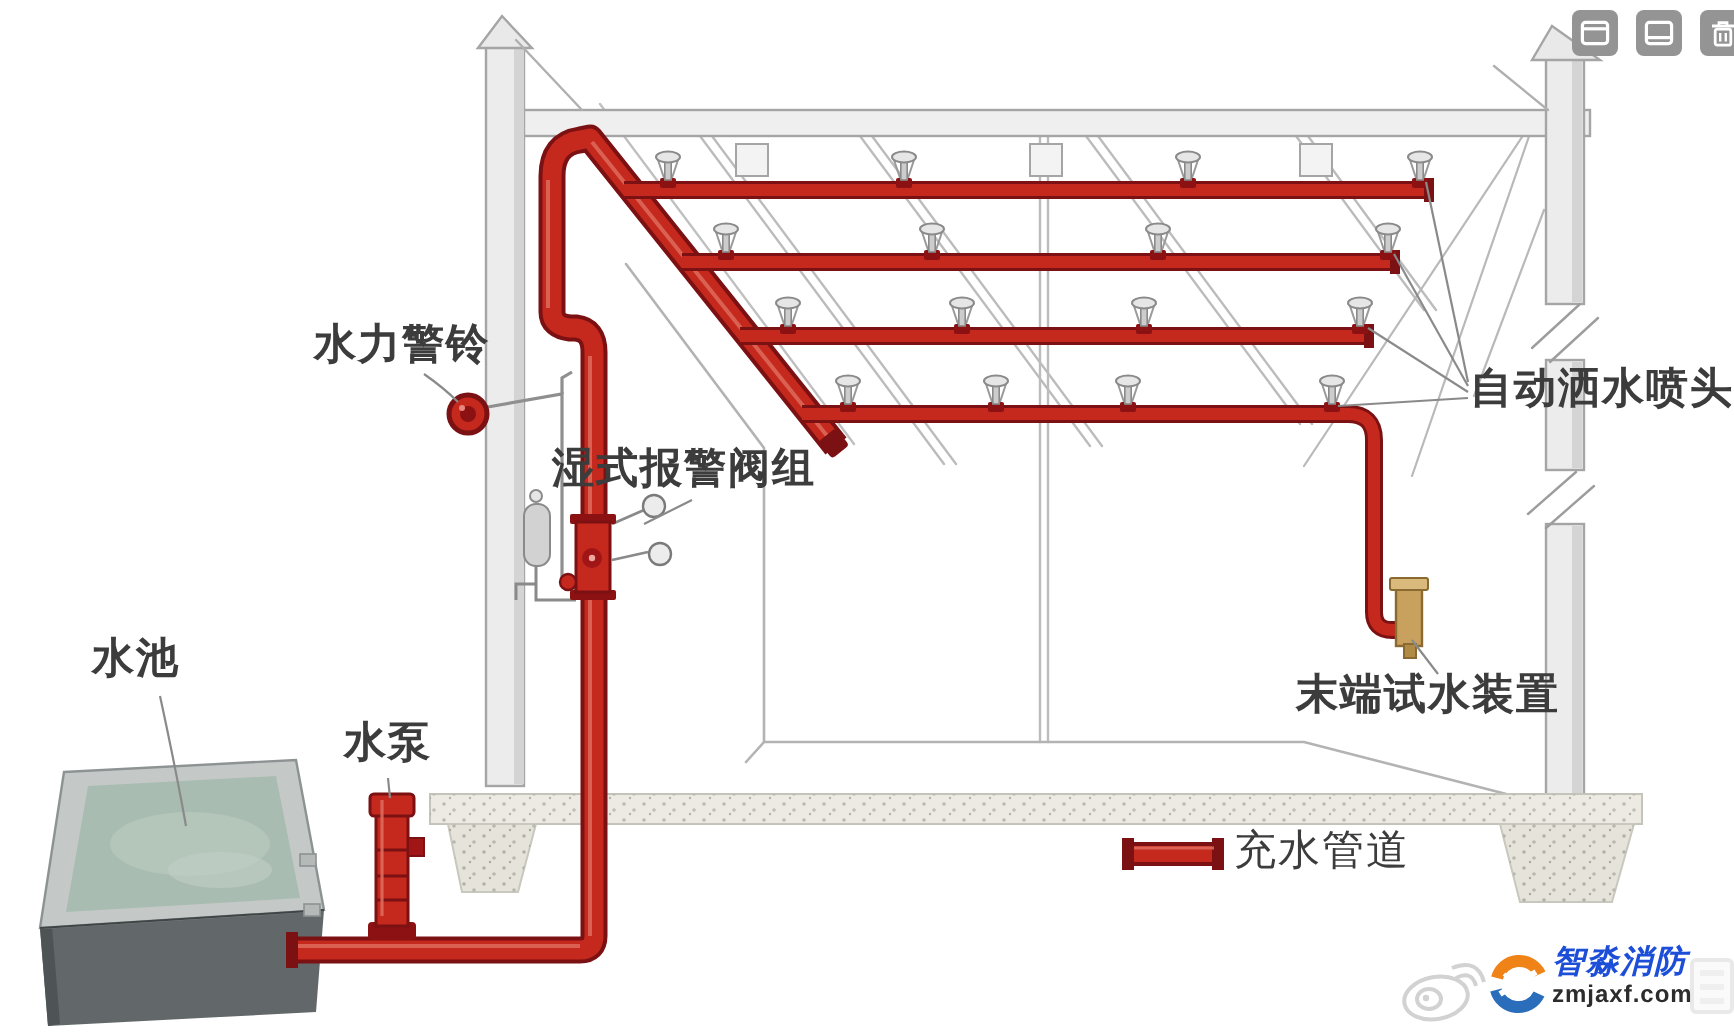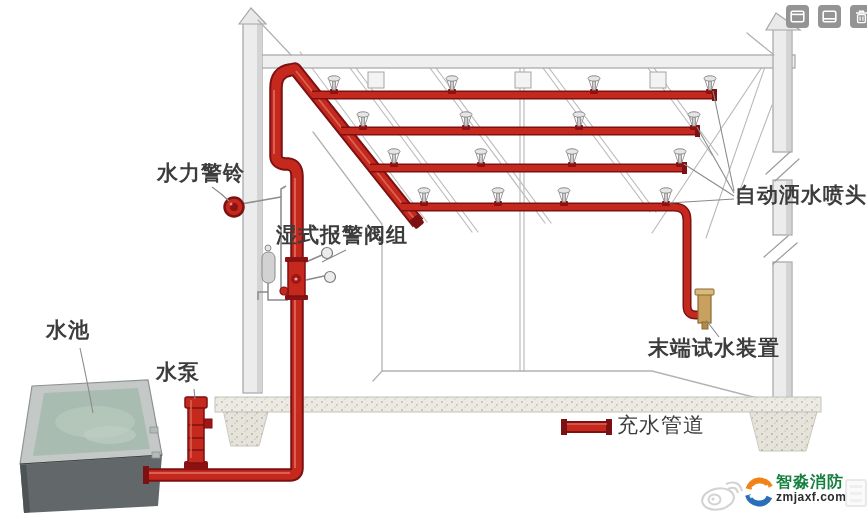--- a/index.html
+++ b/index.html
@@ -20,21 +20,21 @@
   }
   .vbtn svg{display:block;}
   .legend-label{
     position:absolute;left:617px;top:411px;color:#3c3c3c;font-size:21px;
     font-weight:400;letter-spacing:1px;white-space:nowrap;
   }
   .watermark{position:absolute;left:698px;top:472px;width:169px;height:42px;}
   .wm-weibo{position:absolute;left:0px;top:6px;}
   .wm-logo{position:absolute;left:47px;top:5px;}
   .wm-text{position:absolute;left:78px;top:2px;line-height:1.05;}
-  .wm-brand{color:#15803d;font-size:16px;font-weight:700;letter-spacing:1px;}
+  .wm-brand{color:#1d4ed8;font-size:16px;font-weight:700;letter-spacing:1px;font-style:italic;}
   .wm-domain{color:#2c2c2c;font-size:12px;font-weight:700;letter-spacing:0.5px;}
   .wm-stamp{
     position:absolute;left:147px;top:7px;width:18px;height:24px;opacity:.55;
     border:2.5px solid #d8d8d8;border-radius:3px;background:#f6f6f6;
   }
   .wm-stamp i{display:block;height:3px;margin:4px 3px 0 3px;background:#e2e2e2;}
 </style>
 </head>
 <body>
 
@@ -249,21 +249,21 @@
   <div class="dlabel" style="left:157px;top:161px">水力警铃</div>
 
   <div class="dlabel" style="left:276px;top:223px">湿式报警阀组</div>
 
   <div class="dlabel" style="left:735px;top:183px">自动洒水喷头</div>
 
   <div class="dlabel" style="left:648px;top:336px">末端试水装置</div>
 
   <div class="dlabel" style="left:46px;top:318px">水池</div>
 
-  <div class="dlabel" style="left:156px;top:360px">水泵</div>
+  <div class="dlabel" style="left:172px;top:360px">水泵</div>
 
   <div class="legend-label">充水管道</div>
 
   <div class="viewer-controls">
     <button class="vbtn">
       <span>
         <svg width="15" height="13" viewBox="0 0 15 13">
           <rect x="1.2" y="1.2" width="12.6" height="10.6" rx="1.5" fill="none" stroke="#ffffff" stroke-width="1.6"></rect>
           <path d="M1.5,4.4 L13.5,4.4" stroke="#ffffff" stroke-width="1.6"></path>
         </svg>

